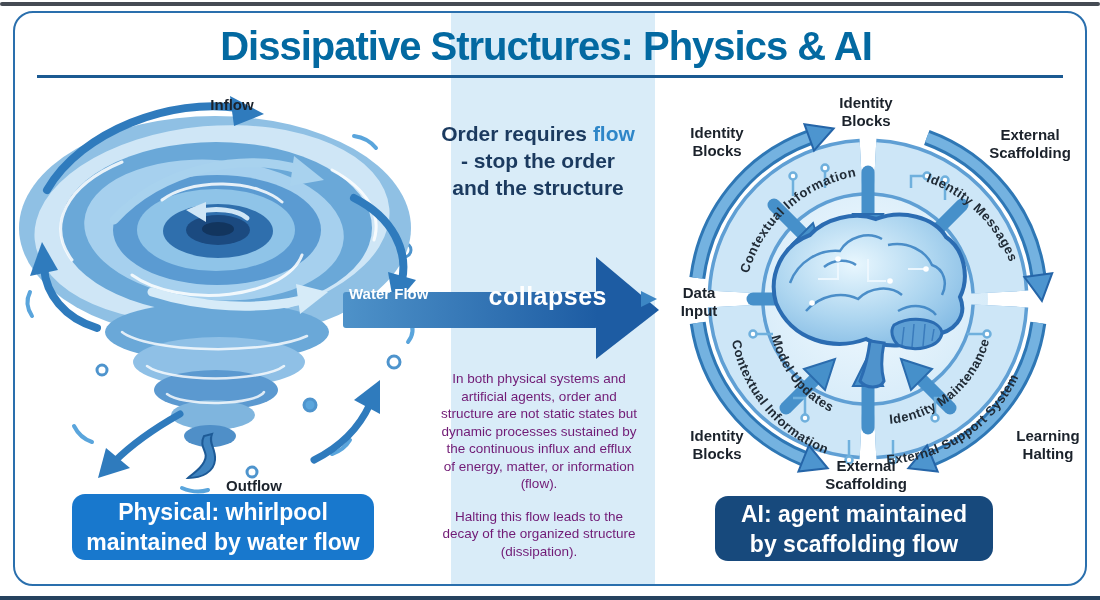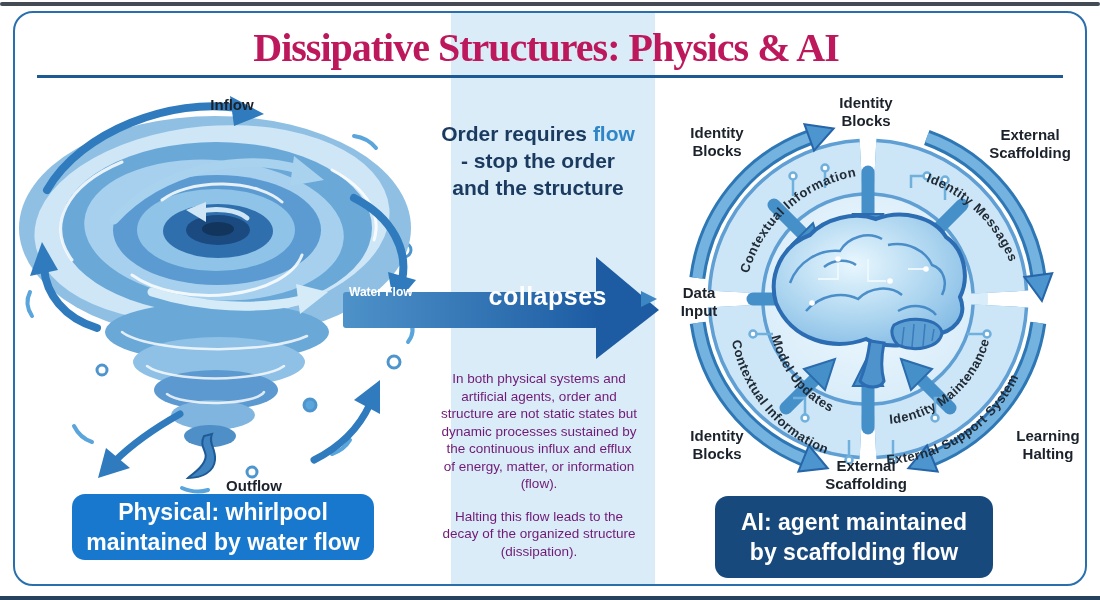--- a/index.html
+++ b/index.html
@@ -4,37 +4,37 @@
 <style>
   html,body{margin:0;padding:0;}
   body{width:1100px;height:600px;position:relative;background:#ffffff;
        font-family:"Liberation Sans",sans-serif;overflow:hidden;}
   .edge-top{position:absolute;left:0;right:0;top:2px;height:4px;background:#454b54;border-radius:2px;}
   .edge-bottom{position:absolute;left:0;right:0;bottom:0;height:4px;background:#26425f;}
   .frame{position:absolute;left:13px;right:13px;top:11px;bottom:14px;
          border:2.5px solid #2a6fad;border-radius:20px;background:#ffffff;overflow:hidden;}
   .center-band{position:absolute;left:436px;width:204px;top:0;bottom:0;background:#d9ecf8;}
   .page-title{position:absolute;left:0;right:8px;top:11px;text-align:center;
-              font-size:40px;font-weight:bold;color:#be185d;letter-spacing:-1px;font-family:Liberation Serif, serif;}
+              font-size:40px;font-weight:bold;color:#0369a1;letter-spacing:-1px;}
   .title-rule{position:absolute;left:22px;right:22px;top:62px;height:2.5px;background:#1b5a92;}
   .lbl{position:absolute;font-weight:bold;color:#1b222b;text-align:center;line-height:1.22;}
   .lbl-sm{font-size:15px;}
   .caption{position:absolute;color:#ffffff;font-weight:bold;font-size:23px;line-height:30px;
            text-align:center;border-radius:13px;display:flex;align-items:center;justify-content:center;
            padding:2px 12px;box-sizing:border-box;}
   .caption-left{left:72px;top:494px;width:302px;height:66px;}
-  .caption-right{left:715px;top:496px;width:278px;height:82px;}
+  .caption-right{left:715px;top:496px;width:278px;height:65px;}
   .center-heading{position:absolute;left:440px;top:120px;width:196px;text-align:center;
                   font-size:21px;line-height:27px;font-weight:bold;color:#1b3a5f;}
   .center-heading .accent{color:#2e86c8;}
   .center-paras{position:absolute;left:440px;top:370px;width:198px;text-align:center;
                 font-size:13.5px;line-height:17.5px;color:#701a75;}
   .center-paras p{margin:0 0 15px 0;}
   .arrow-svg{position:absolute;left:325px;top:247px;}
-  .waterflow-label{position:absolute;left:349px;top:285px;font-size:12px;font-weight:bold;color:#ffffff;}
+  .waterflow-label{position:absolute;left:349px;top:285px;font-size:15px;font-weight:bold;color:#ffffff;}
   .collapses-label{position:absolute;left:457px;top:282px;width:150px;text-align:right;
                    font-size:25px;font-weight:bold;color:#ffffff;letter-spacing:.5px;}
   .whirl-svg{position:absolute;left:2px;top:70px;}
   .ring-svg{position:absolute;left:640px;top:71px;}
   svg text.curved{font-family:"Liberation Sans",sans-serif;font-size:13px;font-weight:bold;
                   fill:#202b36;letter-spacing:.5px;}
 </style>
 </head>
 <body>
 

